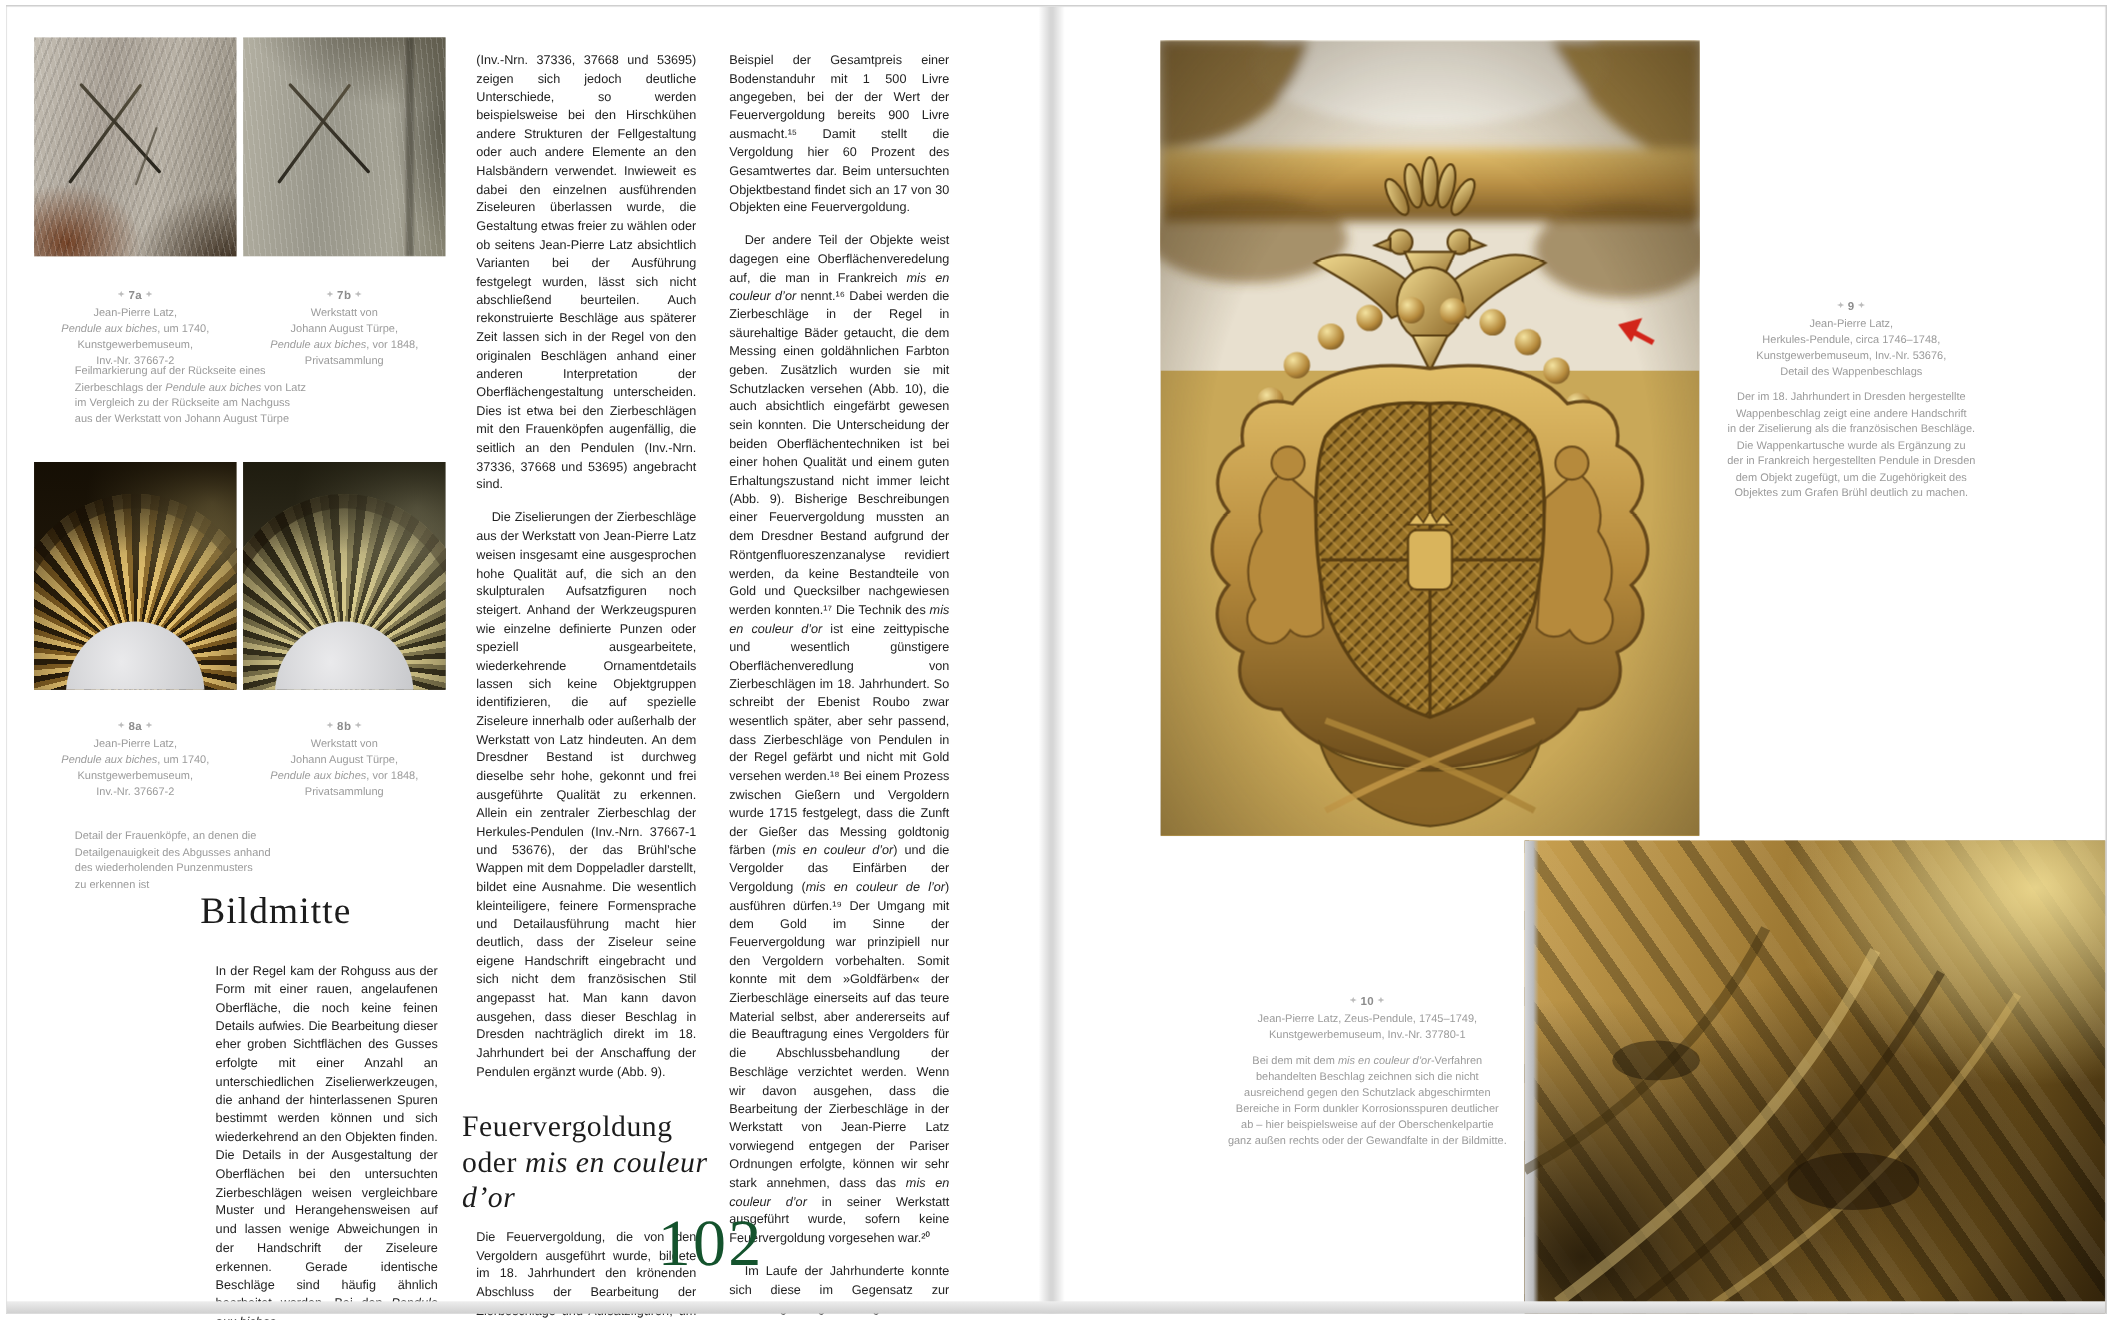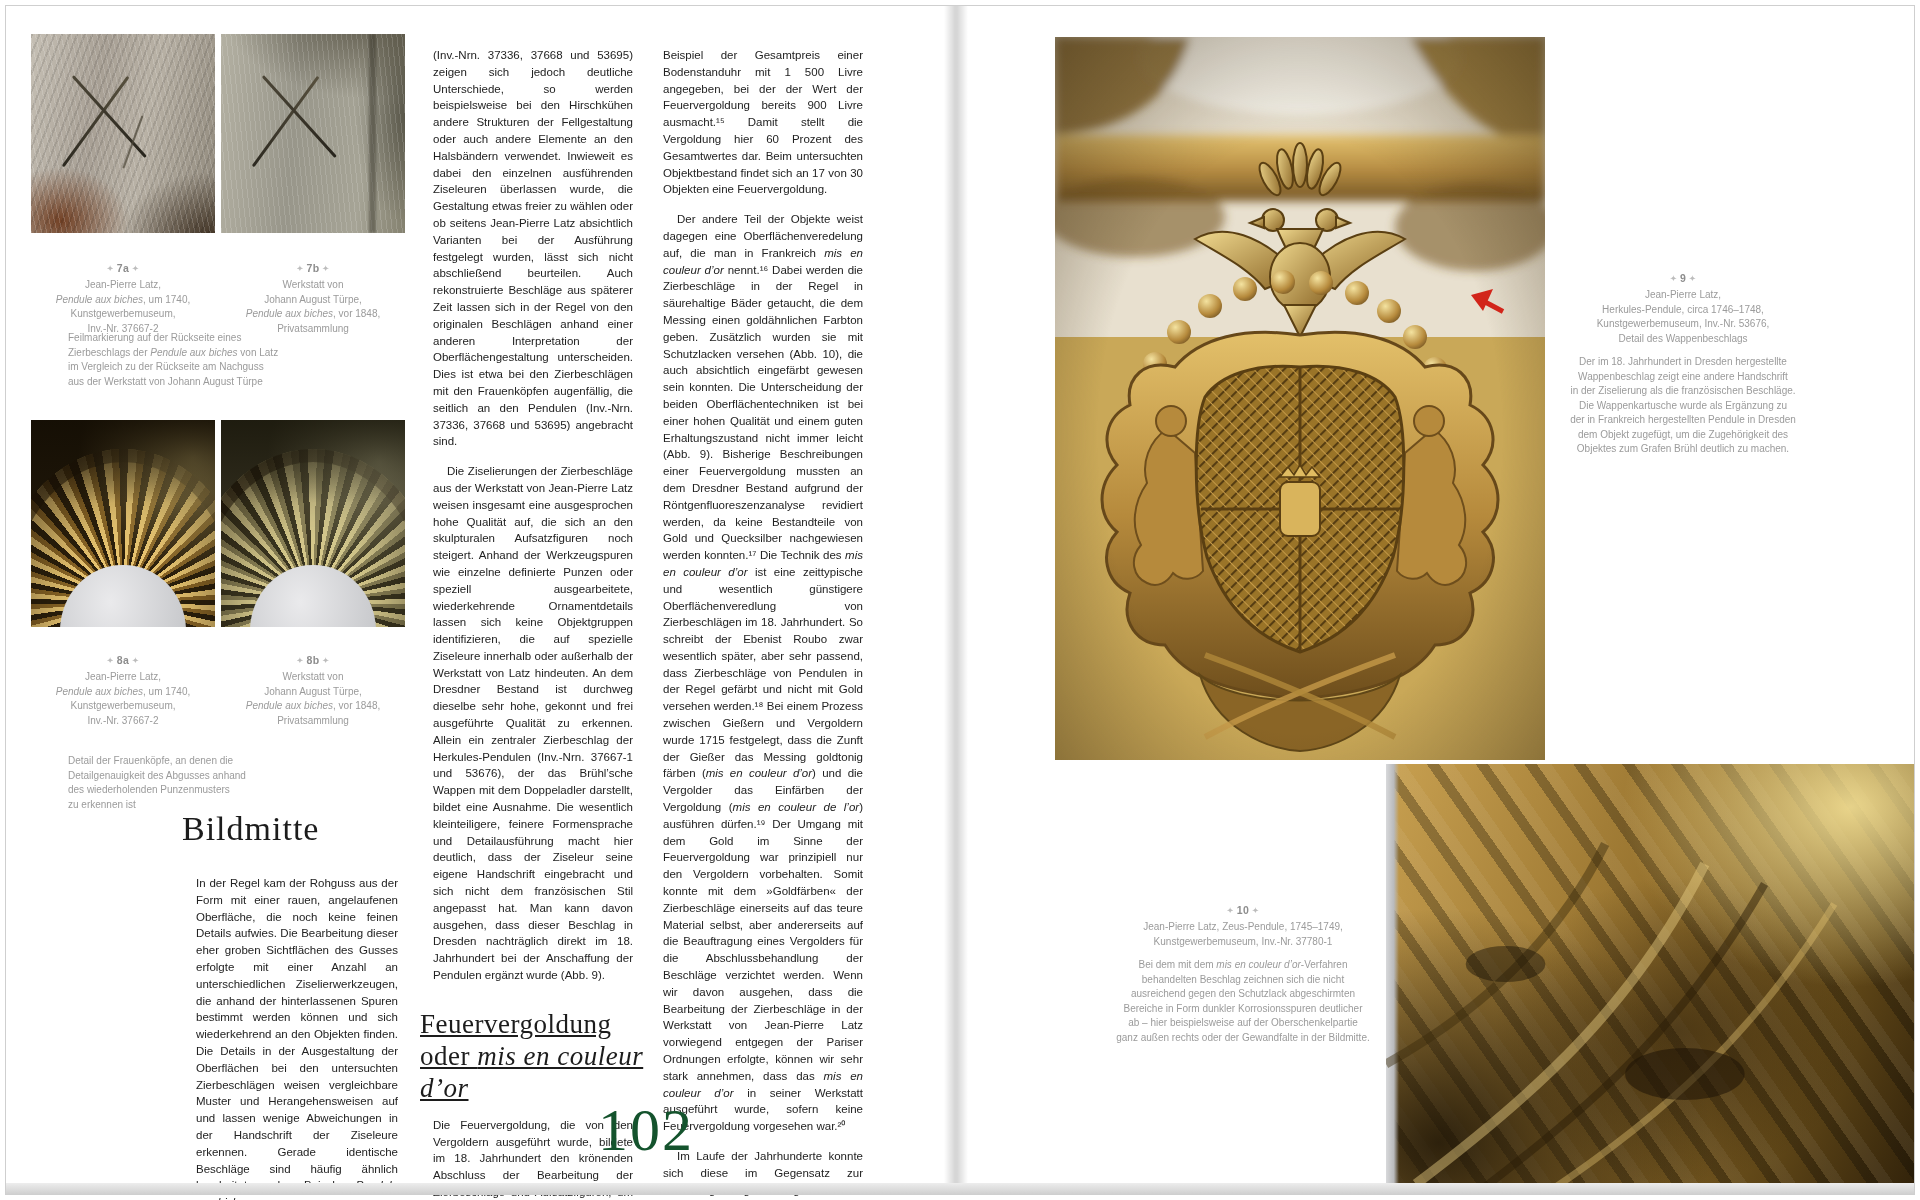--- a/index.html
+++ b/index.html
@@ -62,21 +62,21 @@
   .body-col p{margin:13px;}
   .p-indent{text-indent:14px;}
   .wrap-right{margin-right:54px;}
   .wrap-left{margin-left:42px;}
   #col1{left:177px;top:856px;width:228px;}
   #col2{left:414px;top:28px;}
   #col3{left:644px;top:28px;}
 
   .display-head{font-family:"Liberation Serif",serif;font-weight:400;color:#1c1c1c;margin:0;}
   #h-ziselieren{position:absolute;left:176px;top:804px;font-size:34px;letter-spacing:1px;}
-  .h2-feuer{font-size:27px;line-height:32px;letter-spacing:.5px;margin:24px 0 13px;text-align:left;text-indent:0;text-decoration:underline;}
+  .h2-feuer{font-size:27px;line-height:32px;letter-spacing:.5px;margin:24px 0 13px;text-align:left;text-indent:0;}
   .h2-feuer i{font-style:italic;}
 
   .pagenum{position:absolute;left:592px;top:1090px;font-family:"Liberation Serif",serif;
            font-size:60px;letter-spacing:2px;color:#14532d;}
 
   
   .bigimg{position:absolute;left:87px;top:31px;width:490px;height:723px;background:#e8e0cf;overflow:hidden;}
   #img10{position:absolute;left:418px;top:758px;right:0;bottom:0;overflow:hidden;
     background:
       radial-gradient(380px 300px at 88% 10%, rgba(246,226,150,.9), rgba(246,226,150,0) 60%),

